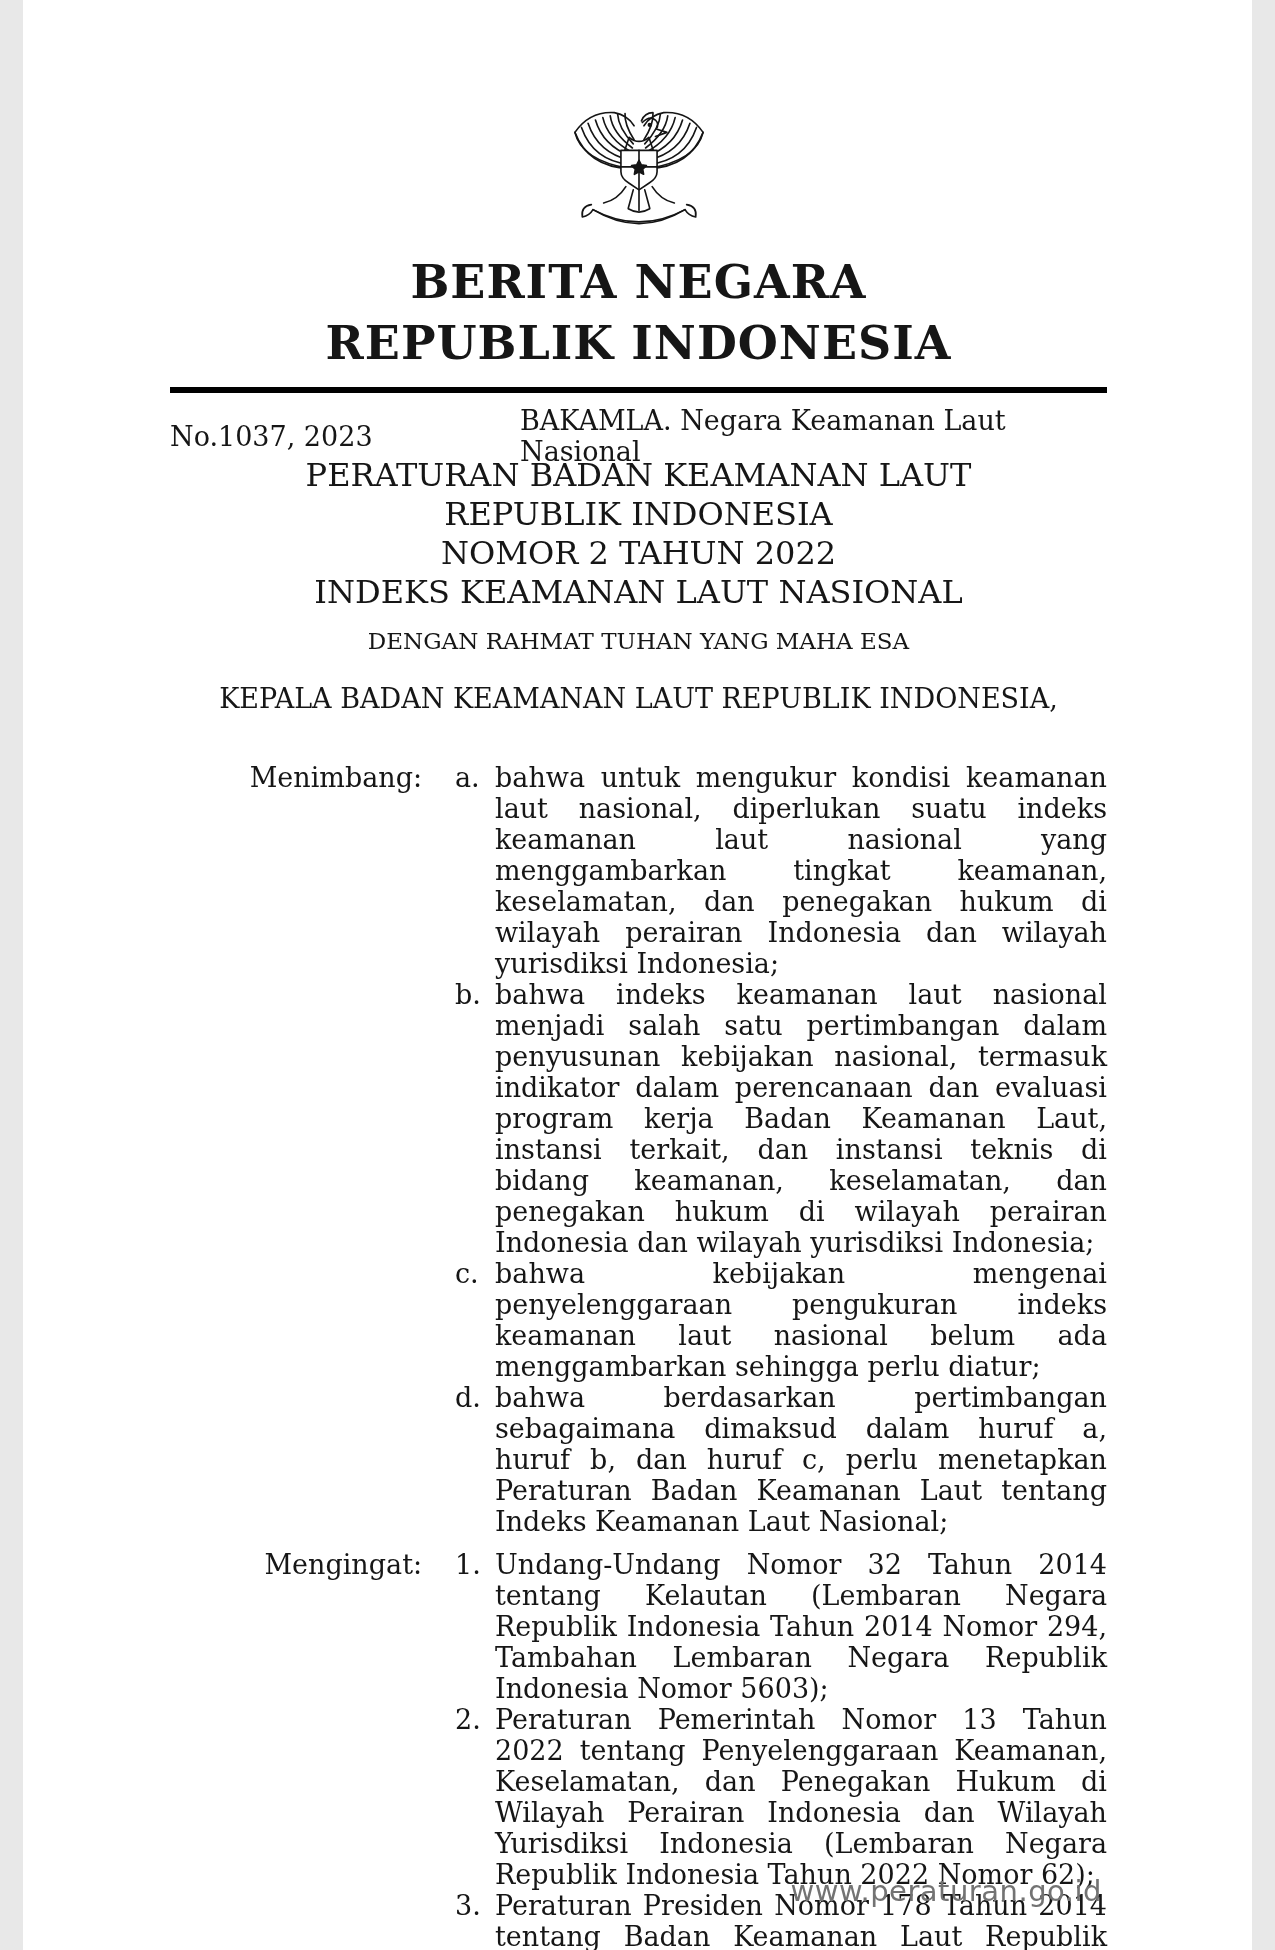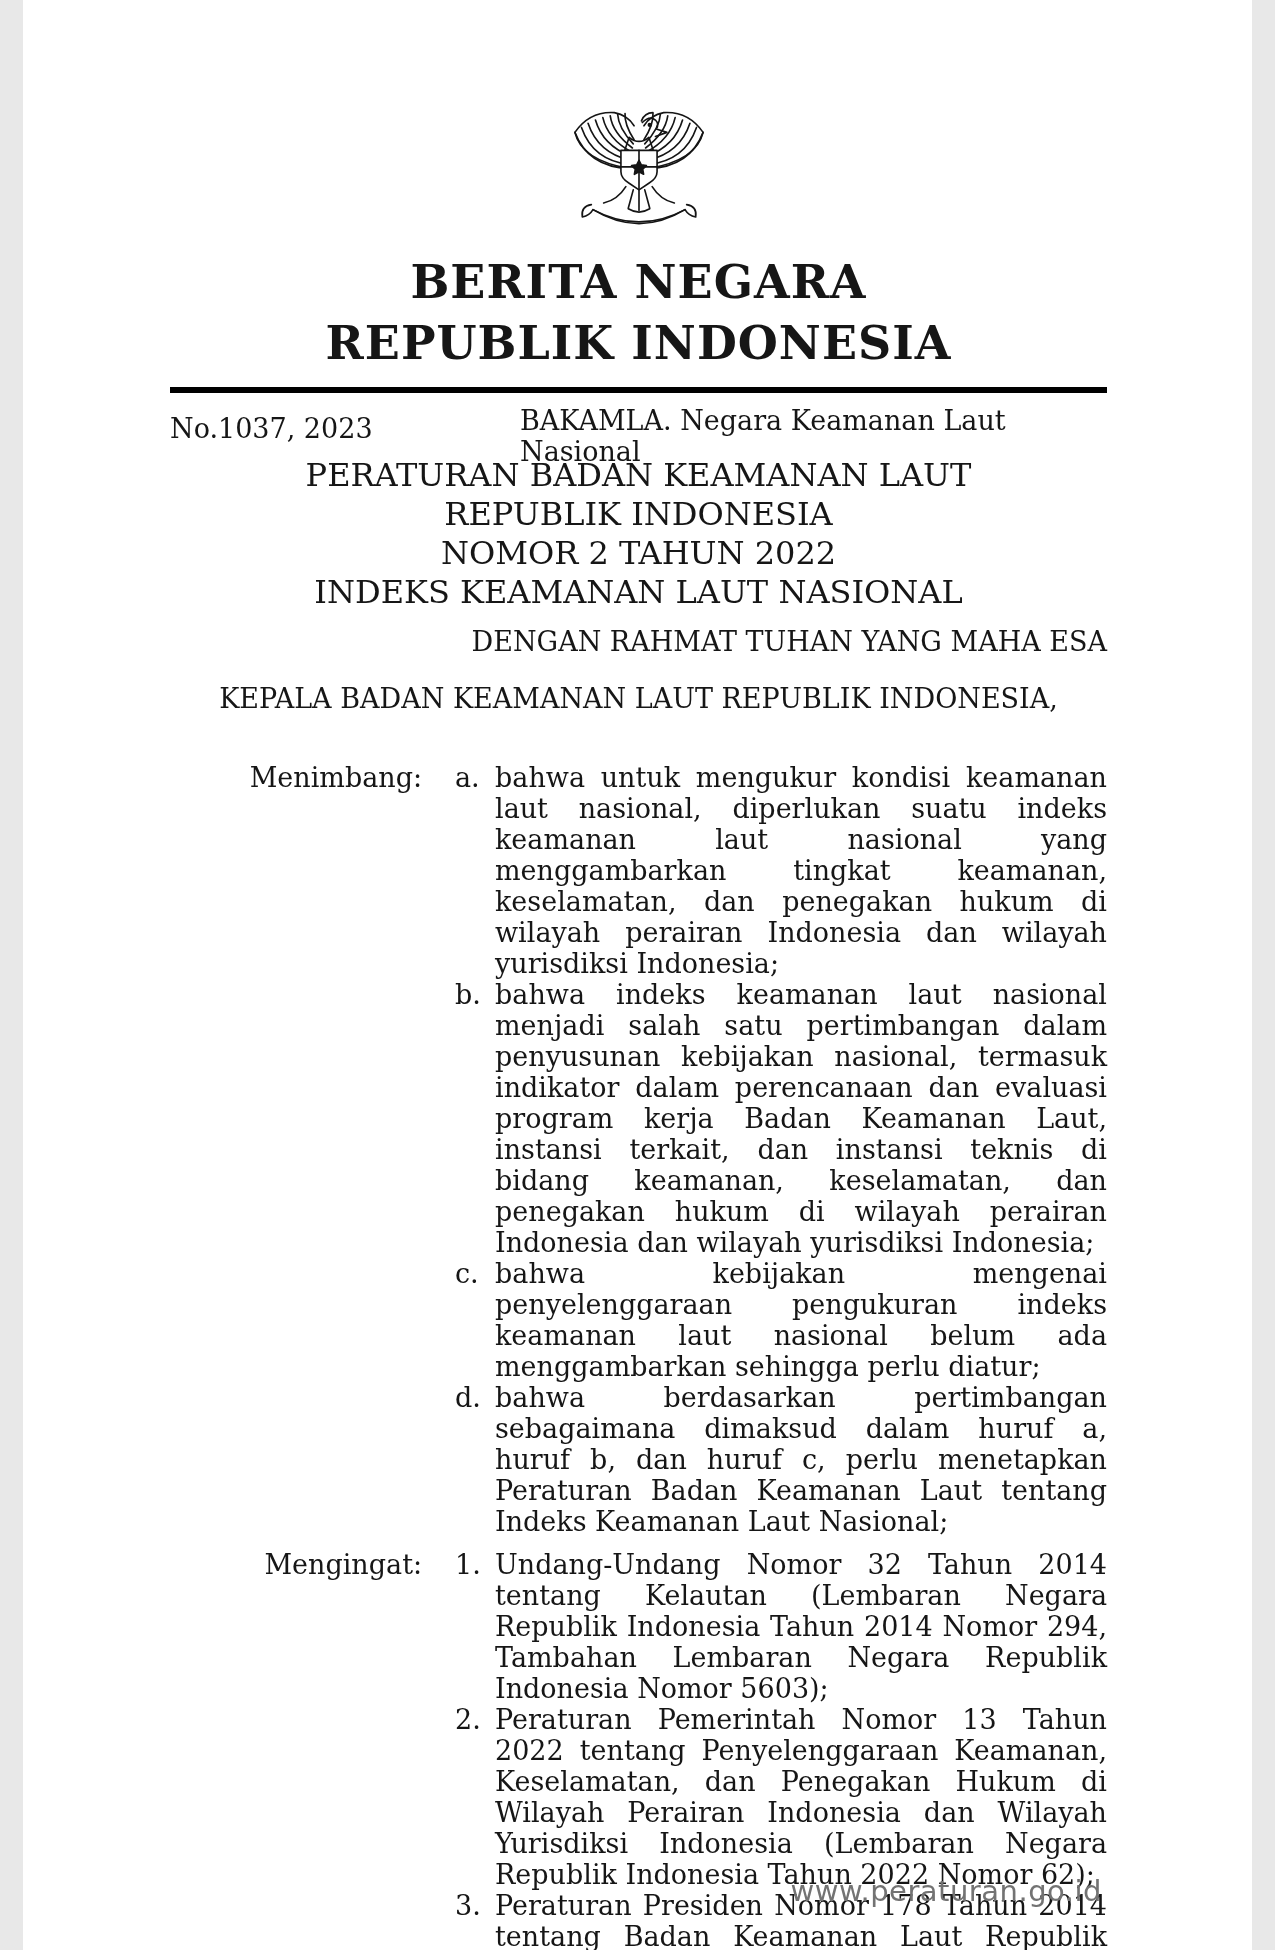--- a/index.html
+++ b/index.html
@@ -13,25 +13,25 @@
     overflow:hidden;
   }
   .content{padding:0 145px 0 147px;}
   
   .emblem{display:block;margin:88px auto 0;width:166px;height:152px;}
   .masthead{margin-top:12px;text-align:center;font-weight:bold;
             font-size:46px;line-height:61px;letter-spacing:1px;}
   .rule{margin-top:13px;height:6px;background:#000;}
   .header-row{position:relative;margin-top:12px;height:31px;
               font-size:27px;line-height:31px;}
-  .gazette-no{position:absolute;left:0;top:8px;}
+  .gazette-no{position:absolute;left:0;top:16px;}
   .subject{position:absolute;left:350px;top:0;}
   
   .heading-block{margin-top:20px;text-align:center;font-size:32px;line-height:39px;}
-  .invocation{margin-top:14px;text-align:right;font-size:27px;line-height:31px;}
+  .invocation{margin-top:14px;text-align:center;font-size:23px;line-height:31px;}
   .official{margin-top:26px;text-align:center;font-size:27px;line-height:31px;}
   
   .clause{display:grid;grid-template-columns:243px 42px 1fr;
           font-size:27px;line-height:31px;}
   .clause.considering{margin-top:48px;}
   .clause.recalling{margin-top:12px;}
   .clause-label{text-align:right;}
   .clause-colon{text-align:left;}
   .clause-item{display:grid;grid-template-columns:40px 1fr;}
   .item-text{text-align:justify;text-justify:inter-word;}

